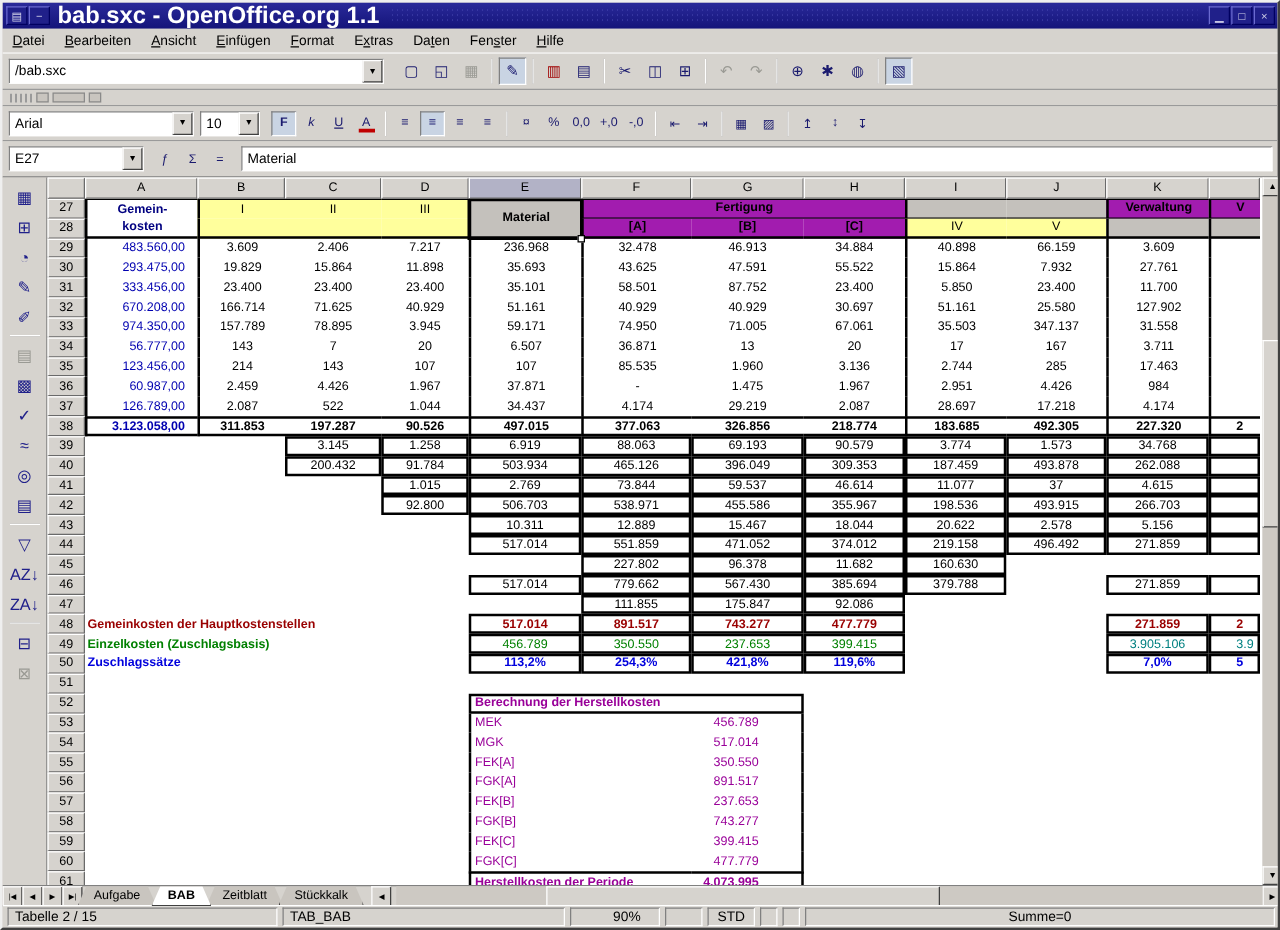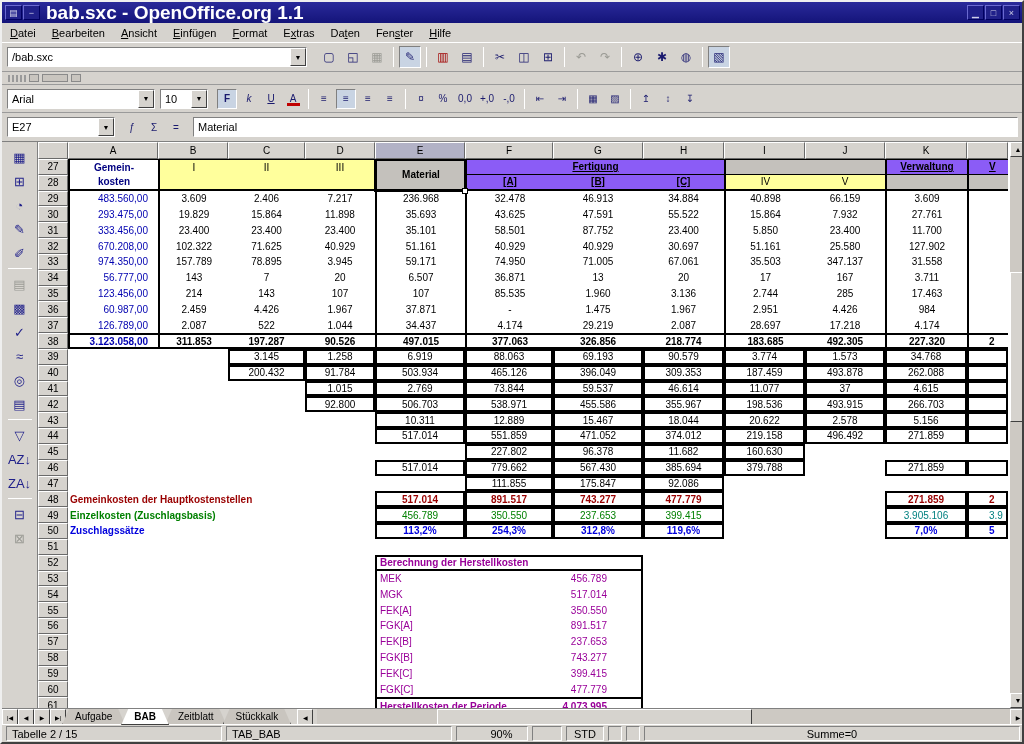--- a/index.html
+++ b/index.html
@@ -64,21 +64,21 @@
   #gridwrap{position:absolute;left:0;top:17px;width:972px;height:549px;overflow:hidden;}
   #grid{display:grid;grid-template-columns:30px 90px 70px 77px 70px 90px 88px 90px 81px 81px 80px 82px 41px;
     grid-auto-rows:15.84px;}
   .rhdr{background:#d6d3ce;border:1px solid;border-color:#fff #6a6a6a #6a6a6a #fff;
     font-size:10px;display:flex;align-items:center;justify-content:center;grid-column:1;}
   .cell{font-size:10px;display:flex;align-items:center;justify-content:center;
     overflow:hidden;white-space:nowrap;}
   .an{color:#0000b0;justify-content:flex-end;padding-right:10px;}
   .t{font-weight:bold;}
   .yh{background:#ffff9c;}
-  .gh{background:#8b5cf6;font-weight:bold;text-decoration:underline;}
+  .gh{background:#a21caf;font-weight:bold;}
   .ghp{background:#c4c1bc;}
   .bh{color:#000080;font-weight:bold;}
   .selcell{background:#c4c1bc;font-weight:bold;}
   .zd.cA{border-left:2px solid #000;}
   .zd.cB,.zd.cE,.zd.cF,.zd.cI,.zd.cK,.zd.cL{border-left:2px solid #000;}
   .r27t{border-top:1px solid #000;}
   .r27m{border-bottom:1px solid #000;}
   .r28b{border-bottom:2px solid #000 !important;}
   .r38x{border-top:2px solid #000;border-bottom:2px solid #000;font-weight:bold;}
   .bx{border:2px solid #000;}
@@ -370,21 +370,21 @@
             <div class="cell cD n n zd" style="grid-area: 5 / 5;">23.400</div>
             <div class="cell cE n n zd" style="grid-area: 5 / 6;">35.101</div>
             <div class="cell cF n n zd" style="grid-area: 5 / 7;">58.501</div>
             <div class="cell cG n n zd" style="grid-area: 5 / 8;">87.752</div>
             <div class="cell cH n n zd" style="grid-area: 5 / 9;">23.400</div>
             <div class="cell cI n n zd" style="grid-area: 5 / 10;">5.850</div>
             <div class="cell cJ n n zd" style="grid-area: 5 / 11;">23.400</div>
             <div class="cell cK n n zd" style="grid-area: 5 / 12;">11.700</div>
             <div class="cell cL n n zd" style="grid-area: 5 / 13;"></div>
             <div class="cell cA an zd" style="grid-area: 6 / 2;">670.208,00</div>
-            <div class="cell cB n n zd" style="grid-area: 6 / 3;">102.322</div>
+            <div class="cell cB n n zd" style="grid-area: 6 / 3;">166.714</div>
             <div class="cell cC n n zd" style="grid-area: 6 / 4;">71.625</div>
             <div class="cell cD n n zd" style="grid-area: 6 / 5;">40.929</div>
             <div class="cell cE n n zd" style="grid-area: 6 / 6;">51.161</div>
             <div class="cell cF n n zd" style="grid-area: 6 / 7;">40.929</div>
             <div class="cell cG n n zd" style="grid-area: 6 / 8;">40.929</div>
             <div class="cell cH n n zd" style="grid-area: 6 / 9;">30.697</div>
             <div class="cell cI n n zd" style="grid-area: 6 / 10;">51.161</div>
             <div class="cell cJ n n zd" style="grid-area: 6 / 11;">25.580</div>
             <div class="cell cK n n zd" style="grid-area: 6 / 12;">127.902</div>
             <div class="cell cL n n zd" style="grid-area: 6 / 13;"></div>
@@ -538,21 +538,21 @@
             <div class="cell cA lab lg" style="grid-area: 23 / 2;">Einzelkosten (Zuschlagsbasis)</div>
             <div class="cell cE bx2 vg" style="grid-area: 23 / 6;">456.789</div>
             <div class="cell cF bx2 vg" style="grid-area: 23 / 7;">350.550</div>
             <div class="cell cG bx2 vg" style="grid-area: 23 / 8;">237.653</div>
             <div class="cell cH bx2 vg" style="grid-area: 23 / 9;">399.415</div>
             <div class="cell cK bx2 vt" style="grid-area: 23 / 12;">3.905.106</div>
             <div class="cell cL bx2 vt clip" style="grid-area: 23 / 13;">3.9</div>
             <div class="cell cA lab lb" style="grid-area: 24 / 2;">Zuschlagssätze</div>
             <div class="cell cE bx2 vb" style="grid-area: 24 / 6;">113,2%</div>
             <div class="cell cF bx2 vb" style="grid-area: 24 / 7;">254,3%</div>
-            <div class="cell cG bx2 vb" style="grid-area: 24 / 8;">312,8%</div>
+            <div class="cell cG bx2 vb" style="grid-area: 24 / 8;">421,8%</div>
             <div class="cell cH bx2 vb" style="grid-area: 24 / 9;">119,6%</div>
             <div class="cell cK bx2 vb" style="grid-area: 24 / 12;">7,0%</div>
             <div class="cell cL bx2 vb clip" style="grid-area: 24 / 13;">5</div>
             <div class="cell cE mt" style="grid-area: 26 / 6 / auto / span 3;">Berechnung der Herstellkosten</div>
             <div class="cell cE ml" style="grid-area: 27 / 6 / auto / span 2;">MEK</div>
             <div class="cell cG mv" style="grid-area: 27 / 8;">456.789</div>
             <div class="cell cE ml" style="grid-area: 28 / 6 / auto / span 2;">MGK</div>
             <div class="cell cG mv" style="grid-area: 28 / 8;">517.014</div>
             <div class="cell cE ml" style="grid-area: 29 / 6 / auto / span 2;">FEK[A]</div>
             <div class="cell cG mv" style="grid-area: 29 / 8;">350.550</div>

